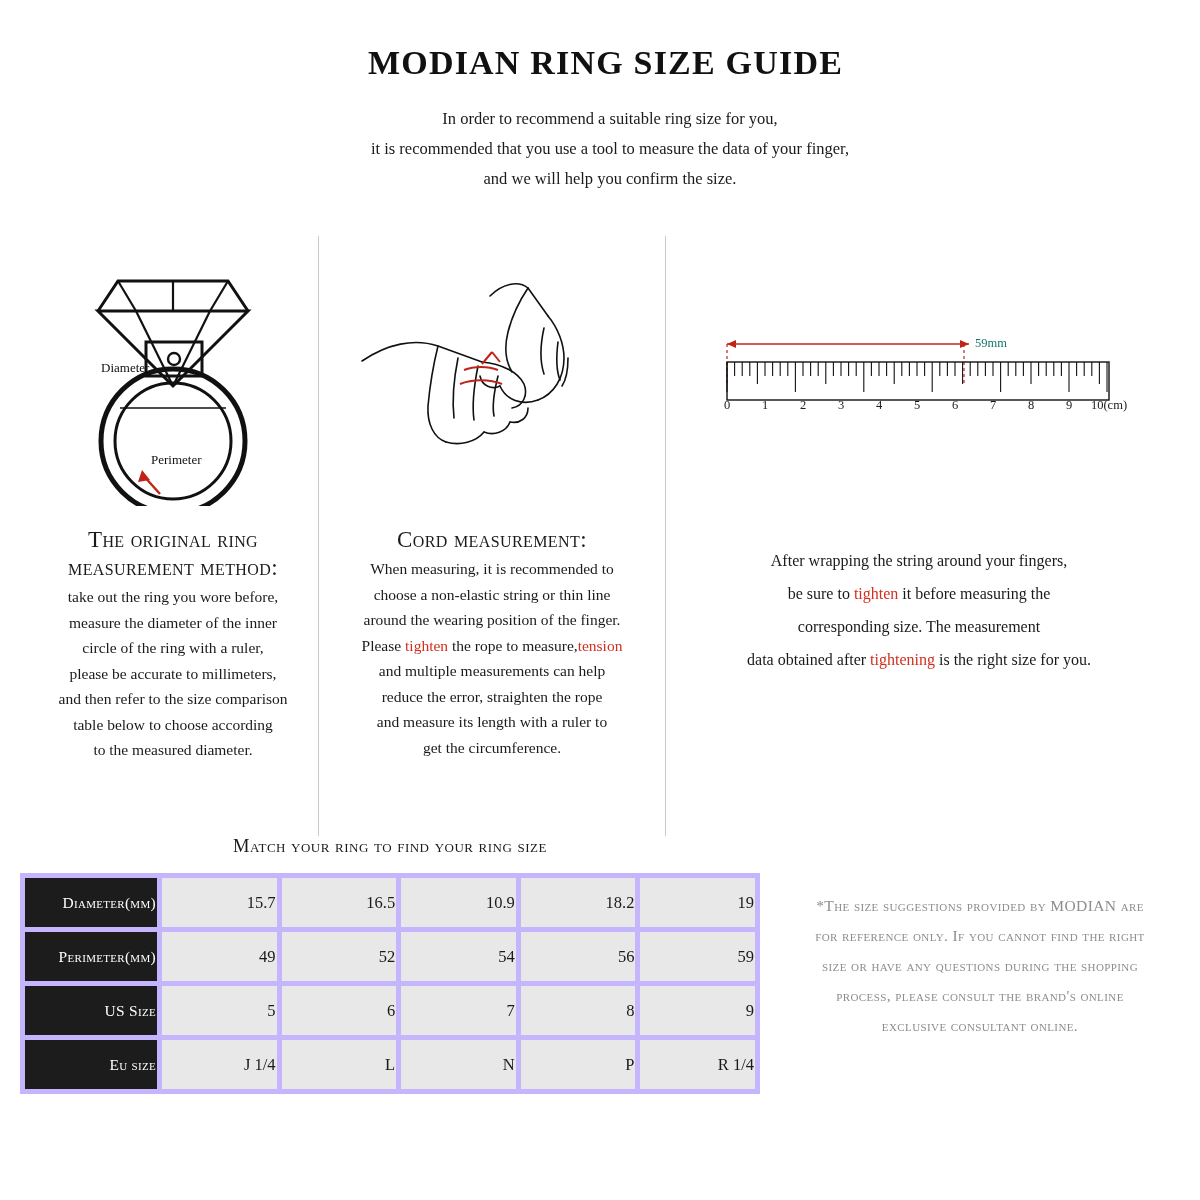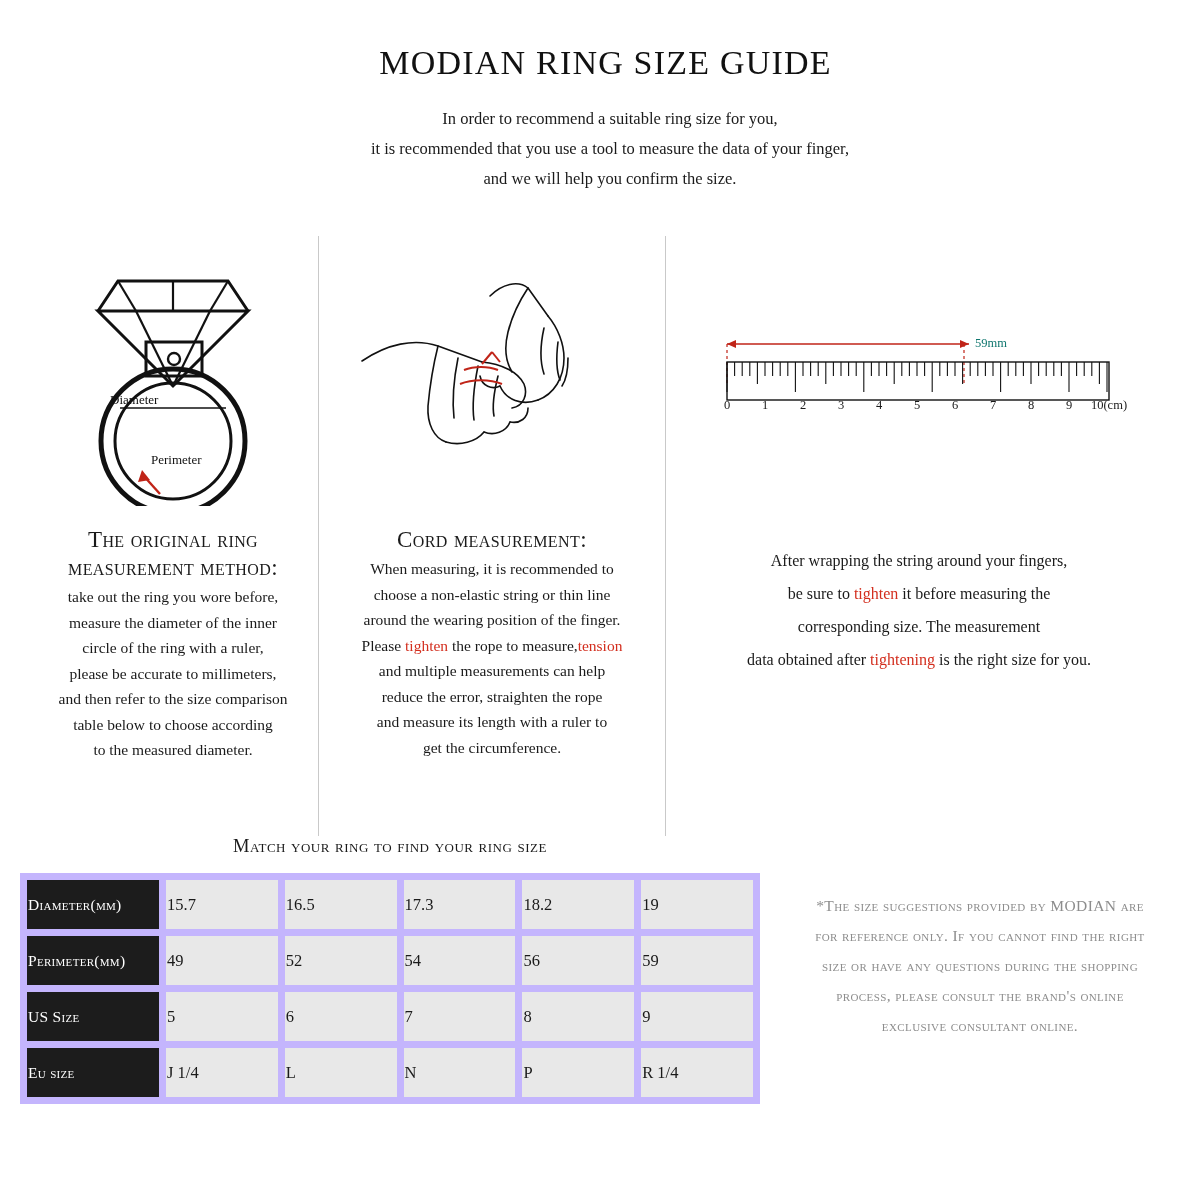--- a/index.html
+++ b/index.html
@@ -20,21 +20,21 @@
     position: relative;
     width: 1200px;
     height: 1200px;
   }
 
   
   .title {
     text-align: center;
     font-size: 34px;
     letter-spacing: 1.2px;
-    font-weight: 400;
+    font-weight: 700;
     margin: 44px 0 0 0;
     color: #111;
     padding-left: 11px;
   }
   .subtitle {
     text-align: center;
     font-size: 16.5px;
     line-height: 30px;
     margin-top: 22px;
     color: #1a1a1a;
@@ -100,23 +100,23 @@
     box-sizing: border-box;
     align-items: flex-start;
   }
 
   table.size-table {
     border-collapse: collapse;
     width: 740px;
     table-layout: fixed;
   }
   table.size-table td {
-    border: 7px solid #c4b5fd;
+    border: 5px solid #c4b5fd;
     height: 47px;
-    text-align: left;
+    text-align: right;
     font-size: 16.5px;
     background: #e8e8e8;
     color: #1a1a1a;
   }
   table.size-table td.rowhead {
     background: #1c1c1c;
     color: #ffffff;
     width: 130px;
     font-size: 15.5px;
     font-variant: small-caps;
@@ -192,21 +192,21 @@
           <circle cx="116" cy="103" r="6" fill="none" stroke="#111" stroke-width="2.4"></circle>
 
           <circle cx="115" cy="185" r="72" fill="none" stroke="#111" stroke-width="5"></circle>
           <circle cx="115" cy="185" r="58" fill="none" stroke="#111" stroke-width="3"></circle>
 
           <line x1="62" y1="152" x2="168" y2="152" stroke="#111" stroke-width="1.6"></line>
 
           <line x1="102" y1="238" x2="84" y2="218" stroke="#c02418" stroke-width="2.4"></line>
           <polygon points="84,214 92,224 80,226" fill="#c02418"></polygon>
         </svg>
-        <span class="ring-label" style="left:78px; top:124px;margin-top:32px;">Diameter</span>
+        <span class="ring-label" style="left:69px; top:124px;">Diameter</span>
         <span class="ring-label" style="left:119px; top:216px;">Perimeter</span>
       </div>
 
       <div class="col-head smallcaps">
         <div>The original ring</div>
         <div>measurement method:</div>
       </div>
       <div class="col-body">
         <div>take out the ring you wore before,</div>
         <div>measure the diameter of the inner</div>
@@ -371,21 +371,21 @@
     <div class="match-title">Match your ring to find your ring size</div>
   </div>
 
   <div class="bottom">
     <table class="size-table">
       <tbody>
         <tr>
           <td class="rowhead">Diameter(mm)</td>
           <td>15.7</td>
           <td>16.5</td>
-          <td>17.3</td>
+          <td>10.9</td>
           <td>18.2</td>
           <td>19</td>
         </tr>
         <tr>
           <td class="rowhead">Perimeter(mm)</td>
           <td>49</td>
           <td>52</td>
           <td>54</td>
           <td>56</td>
           <td>59</td>

